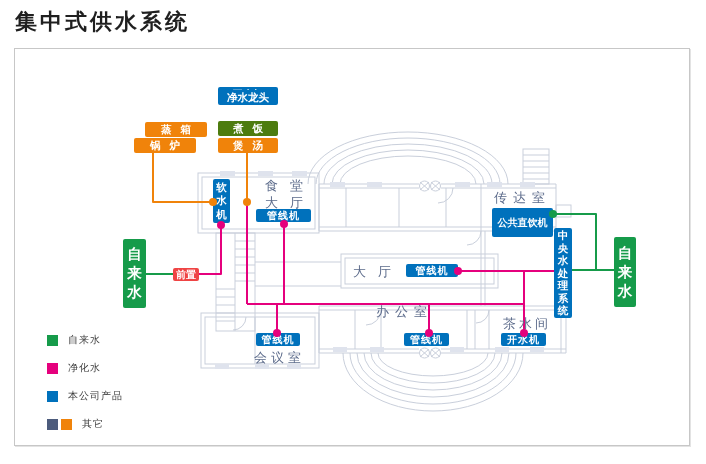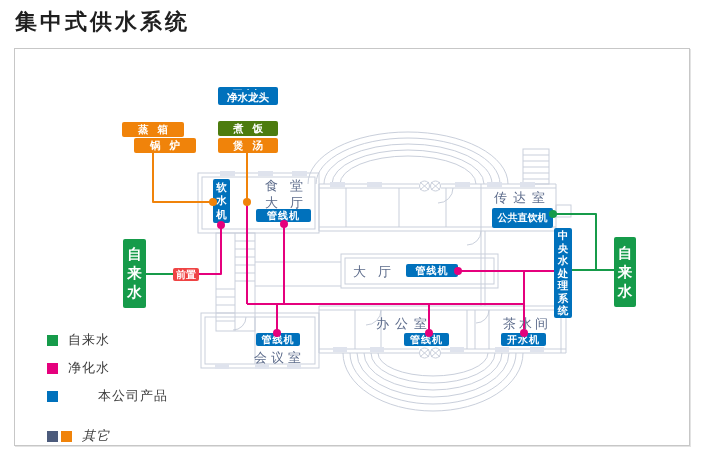--- a/index.html
+++ b/index.html
@@ -21,21 +21,21 @@
              align-items:center;justify-content:center;color:#fff;font-weight:bold;
              font-size:10.5px;border-radius:2px;}
   .stackwrap{position:absolute;z-index:2;}
   .sp2{letter-spacing:9px;text-indent:9px;}
   .room{position:absolute;z-index:2;color:#5c6b8b;font-size:13px;white-space:nowrap;}
   .ls3{letter-spacing:3px;} .ls4{letter-spacing:4px;} .ls6{letter-spacing:6px;}
   .ls12{letter-spacing:12px;}
   .canteen-label{line-height:17px;text-align:center;}
   .legend-row{position:absolute;z-index:2;display:flex;align-items:center;height:14px;}
   .swatch{width:11px;height:11px;flex:0 0 11px;}
-  .legend-row .txt{margin-left:10px;font-size:13px;color:#3b3b3b;letter-spacing:1px;}
+  .legend-row .txt{margin-left:10px;font-size:10px;color:#3b3b3b;letter-spacing:1px;}
   .swgap{margin-left:3px;}
 </style>
 </head>
 <body>
 
 <div class="title">集中式供水系统</div>
 
 <div class="panel">
 
   <svg class="lyr0" width="674" height="396" viewBox="0 0 674 396">
@@ -143,21 +143,21 @@
       <polyline points="509,222 509,284"></polyline>
     </g>
 
     <g fill="none" stroke-width="2" stroke-linejoin="round" stroke="#f0830a">
       <polyline points="138,104 138,153 198,153"></polyline>
       <polyline points="232,100 232,153"></polyline>
     </g>
   </svg>
 
   <div class="stackwrap" style="left:107px;top:73px;width:62px;height:31px;">
-    <div class="stack-row sp2" style="top: 0px; background: rgb(240, 131, 10);">蒸箱</div>
+    <div class="stack-row sp2" style="top: 0px; background: rgb(240, 131, 10); margin-left: 23px;">蒸箱</div>
     <div class="stack-row sp2" style="top: 16px; background: rgb(240, 131, 10); margin-left: 12px;">锅炉</div>
   </div>
 
   <div class="stackwrap" style="left:203px;top:38px;width:60px;height:66px;">
     <div class="stack-row" style="top: 0px; background: rgb(0, 113, 188);">开水机</div>
     <div class="stack-row" style="top: 3px; background: rgb(0, 113, 188);">净水龙头</div>
     <div class="stack-row sp2" style="top: 34px; background: #4d7c0f;">煮饭</div>
     <div class="stack-row sp2" style="top: 51px; background: rgb(240, 131, 10);">煲汤</div>
   </div>
 
@@ -167,21 +167,21 @@
 
   <div class="room canteen-label ls12" style="left:250px;top:128px;">
     <div>食堂</div>
     <div>大厅</div>
   </div>
   <div class="node f10" style="left: 241px; top: 160px; width: 55px; height: 13px; background: rgb(0, 113, 188);">
     <span class="lbl">管线机</span>
   </div>
 
   <div class="room ls6" style="left:479px;top:140px;">传达室</div>
-  <div class="node f10" style="left: 477px; top: 159px; width: 61px; height: 20px; background: rgb(0, 113, 188);">
+  <div class="node f10" style="left: 477px; top: 159px; width: 61px; height: 29px; background: rgb(0, 113, 188);">
     <span>公共直饮机</span>
   </div>
 
   <div class="node vtx7" style="left: 539px; top: 179px; width: 18px; height: 90px; background: rgb(0, 113, 188);">
     <span>中<br>央<br>水<br>处<br>理<br>系<br>统</span>
   </div>
 
   <div class="node tap" style="left: 599px; top: 188px; width: 22px; height: 70px; background: rgb(22, 155, 74);">
     <span>自<br>来<br>水</span>
   </div>
@@ -191,21 +191,21 @@
   </div>
   <div class="node f10" style="left: 158px; top: 219px; width: 26px; height: 13px; background: #ef4444;">
     <span>前置</span>
   </div>
 
   <div class="room ls12" style="left:338px;top:214px;">大厅</div>
   <div class="node f10" style="left: 391px; top: 215px; width: 52px; height: 13px; background: rgb(0, 113, 188);">
     <span class="lbl">管线机</span>
   </div>
 
-  <div class="room ls6" style="left:361px;top:266px;">办公室</div>
+  <div class="room ls6" style="left:361px;top:254px;">办公室</div>
   <div class="node f10" style="left: 389px; top: 284px; width: 45px; height: 13px; background: rgb(0, 113, 188);">
     <span class="lbl">管线机</span>
   </div>
 
   <div class="room ls3" style="left:488px;top:266px;">茶水间</div>
   <div class="node f10" style="left: 486px; top: 284px; width: 45px; height: 13px; background: rgb(0, 113, 188);">
     <span class="lbl">开水机</span>
   </div>
 
   <div class="node f10" style="left: 241px; top: 284px; width: 44px; height: 13px; background: rgb(0, 113, 188);">
@@ -214,25 +214,25 @@
   <div class="room ls4" style="left:239px;top:300px;">会议室</div>
 
   <div class="legend-row" style="left:32px;top:284px;">
     <div class="swatch" style="background: rgb(22, 155, 74);"></div>
     <span class="txt">自来水</span>
   </div>
   <div class="legend-row" style="left:32px;top:312px;">
     <div class="swatch" style="background: rgb(229, 0, 125);"></div>
     <span class="txt">净化水</span>
   </div>
-  <div class="legend-row" style="left:32px;top:340px;gap:30px;">
+  <div class="legend-row" style="left:32px;top:340px;">
     <div class="swatch" style="background: rgb(0, 113, 188);"></div>
     <span class="txt">本公司产品</span>
   </div>
-  <div class="legend-row" style="left:32px;top:380px;font-style:italic;">
+  <div class="legend-row" style="left:32px;top:368px;">
     <div class="swatch" style="background: rgb(76, 91, 124);"></div>
     <div class="swatch swgap" style="background: rgb(240, 131, 10);"></div>
     <span class="txt">其它</span>
   </div>
 
   <svg class="lyr2" width="674" height="396" viewBox="0 0 674 396">
     <g fill="#f0830a">
       <circle cx="198" cy="153" r="4"></circle>
         <circle cx="232" cy="153" r="4"></circle>
     </g>

